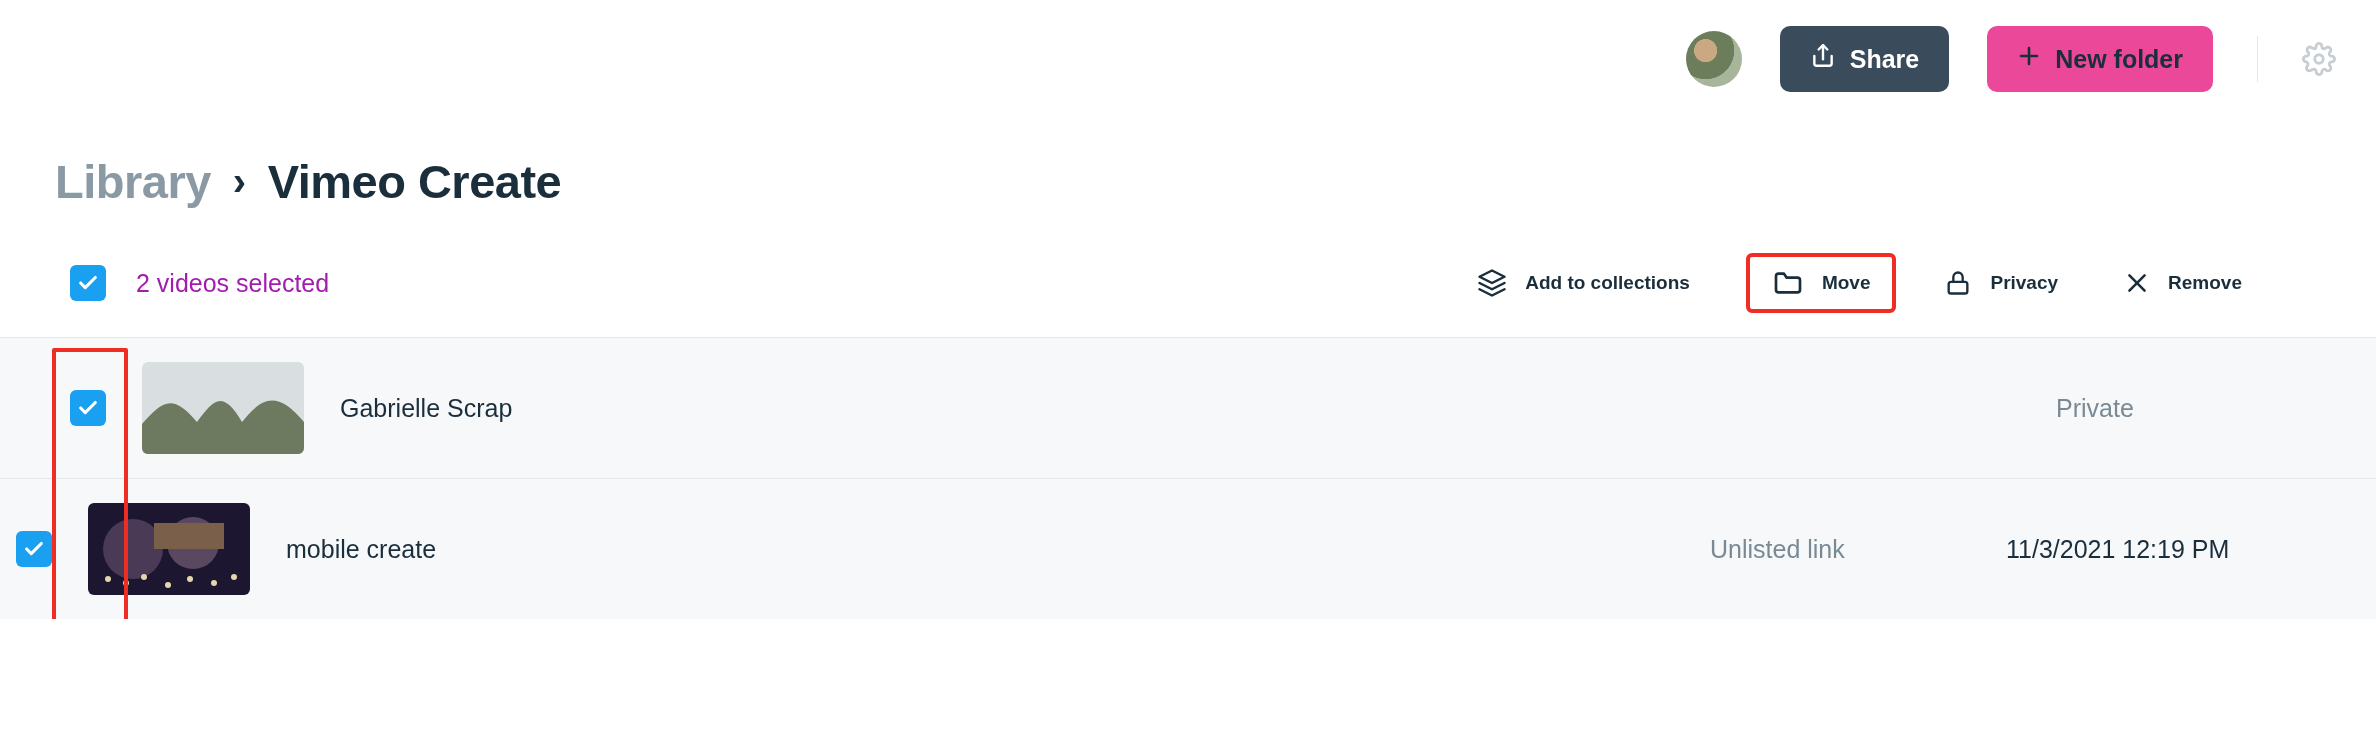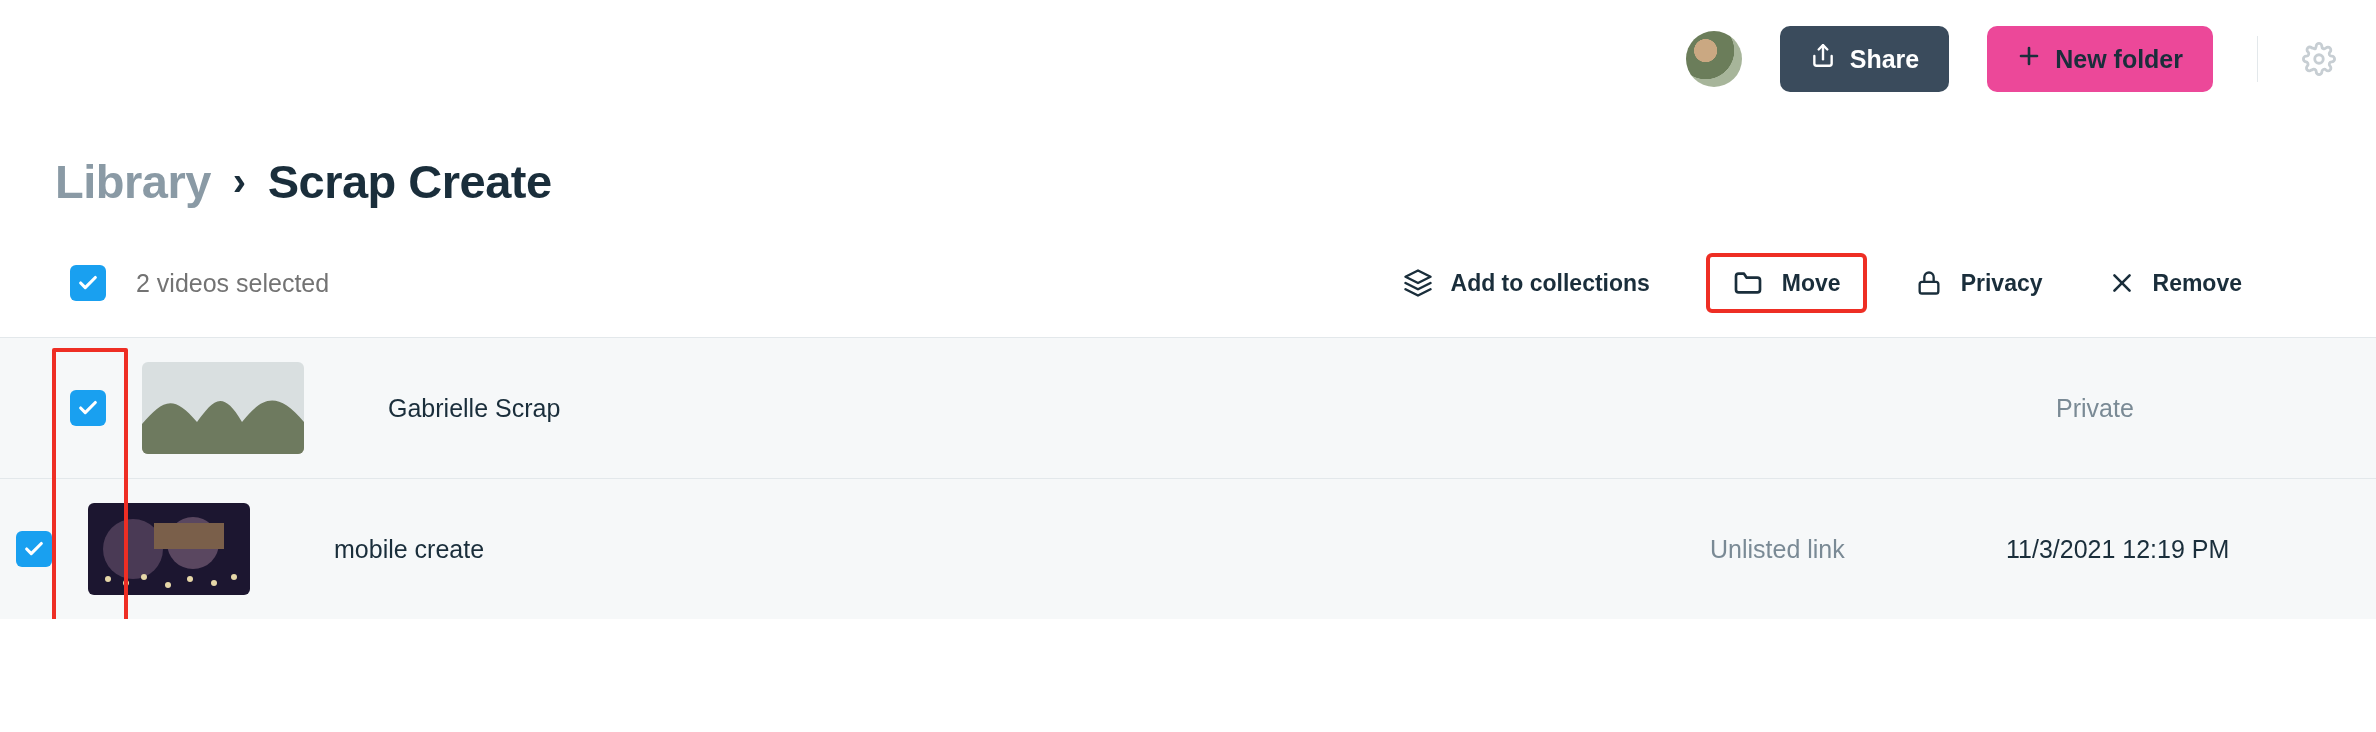--- a/index.html
+++ b/index.html
@@ -48,24 +48,24 @@
     display: flex; align-items: center; gap: 30px;
     padding: 36px 60px 24px 70px;
     border-bottom: 1px solid #e3e8eb;
   }
   .spacer { flex: 1; }
   .chk {
     width: 36px; height: 36px; border-radius: 6px; background: #19a0f0;
     display: flex; align-items: center; justify-content: center;
     cursor: pointer;
   }
-  .sel-text { color: #737373; font-size: 25px; }
+  .sel-text { color: #a21caf; font-size: 25px; }
   .action {
     display: inline-flex; align-items: center; gap: 18px;
-    font-weight: 700; font-size: 23px; color: #1a2e3b;
+    font-weight: 700; font-size: 19px; color: #1a2e3b;
     padding: 14px 18px; border-radius: 6px; cursor: pointer;
   }
   .action.highlighted {
     border: 4px solid #ee2e24; padding: 10px 22px; margin-left: 8px;
   }
   .action svg { display: block; }
   .action-spacer-lg { width: 26px; }
 
   
   .rows { padding: 0 0 0 0; }
@@ -77,21 +77,21 @@
     gap: 36px;
   }
   .row:last-child { border-bottom: none; padding-left: 16px; }
   .row-chk-wrap {
     display: flex; align-items: center; justify-content: center;
   }
   .thumb {
     width: 162px; height: 92px; border-radius: 6px; overflow: hidden;
     flex-shrink: 0;
   }
-  .row .title { font-size: 25px; color: #1a2e3b; margin-left: 48px; }
+  .row .title { font-size: 25px; color: #1a2e3b; }
   .row .privacy { color: #7a8a95; font-size: 25px; width: 260px; }
   .row .date { color: #1a2e3b; font-size: 25px; width: 310px; text-align: left; }
 
   
   .rows-wrap { position: relative; }
   .chk-col-outline {
     position: absolute;
     border: 4px solid #ee2e24;
     border-radius: 2px;
     pointer-events: none;
@@ -126,21 +126,21 @@
     <svg width="34" height="34" viewBox="0 0 24 24" fill="none" stroke="#c7ced3" stroke-width="2" stroke-linecap="round" stroke-linejoin="round">
       <circle cx="12" cy="12" r="3"></circle>
       <path d="M19.4 15a1.7 1.7 0 0 0 .34 1.87l.06.06a2 2 0 1 1-2.83 2.83l-.06-.06a1.7 1.7 0 0 0-1.87-.34 1.7 1.7 0 0 0-1 1.56V21a2 2 0 1 1-4 0v-.09a1.7 1.7 0 0 0-1-1.56 1.7 1.7 0 0 0-1.87.34l-.6.06a2 2 0 1 1-2.83-2.83l.06-.06a1.7 1.7 0 0 0 .34-1.87 1.7 1.7 0 0 0-1.56-1H3a2 2 0 1 1 0-4h.09a1.7 1.7 0 0 0 1.56-1 1.7 1.7 0 0 0-.34-1.87l-.06-.06A2 2 0 1 1 7.08 4.25l.6.06a1.7 1.7 0 0 0 1.87.34H9a1.7 1.7 0 0 0 1-1.56V3a2 2 0 1 1 4 0v.09a1.7 1.7 0 0 0 1 1.56 1.7 1.7 0 0 0 1.87-.34l.06-.06a2 2 0 1 1 2.83 2.83l-.06.06a1.7 1.7 0 0 0-.34 1.87V9a1.7 1.7 0 0 0 1.56 1H21a2 2 0 1 1 0 4h-.09a1.7 1.7 0 0 0-1.56 1z"></path>
     </svg>
   </div>
 </div>
 
 <div class="breadcrumb">
   <span class="bc-link">Library</span>
   <span class="bc-chevron">›</span>
-  <span class="bc-current">Scrap Create</span>
+  <span class="bc-current">Vimeo Create</span>
 </div>
 
 <div class="selection-bar">
   <div class="chk">
     <svg width="22" height="22" viewBox="0 0 24 24" fill="none" stroke="#fff" stroke-width="3.4" stroke-linecap="round" stroke-linejoin="round">
       <polyline points="20 6 9 17 4 12"></polyline>
     </svg>
   </div>
   <span class="sel-text">2 videos selected</span>
   <div class="spacer"></div>

